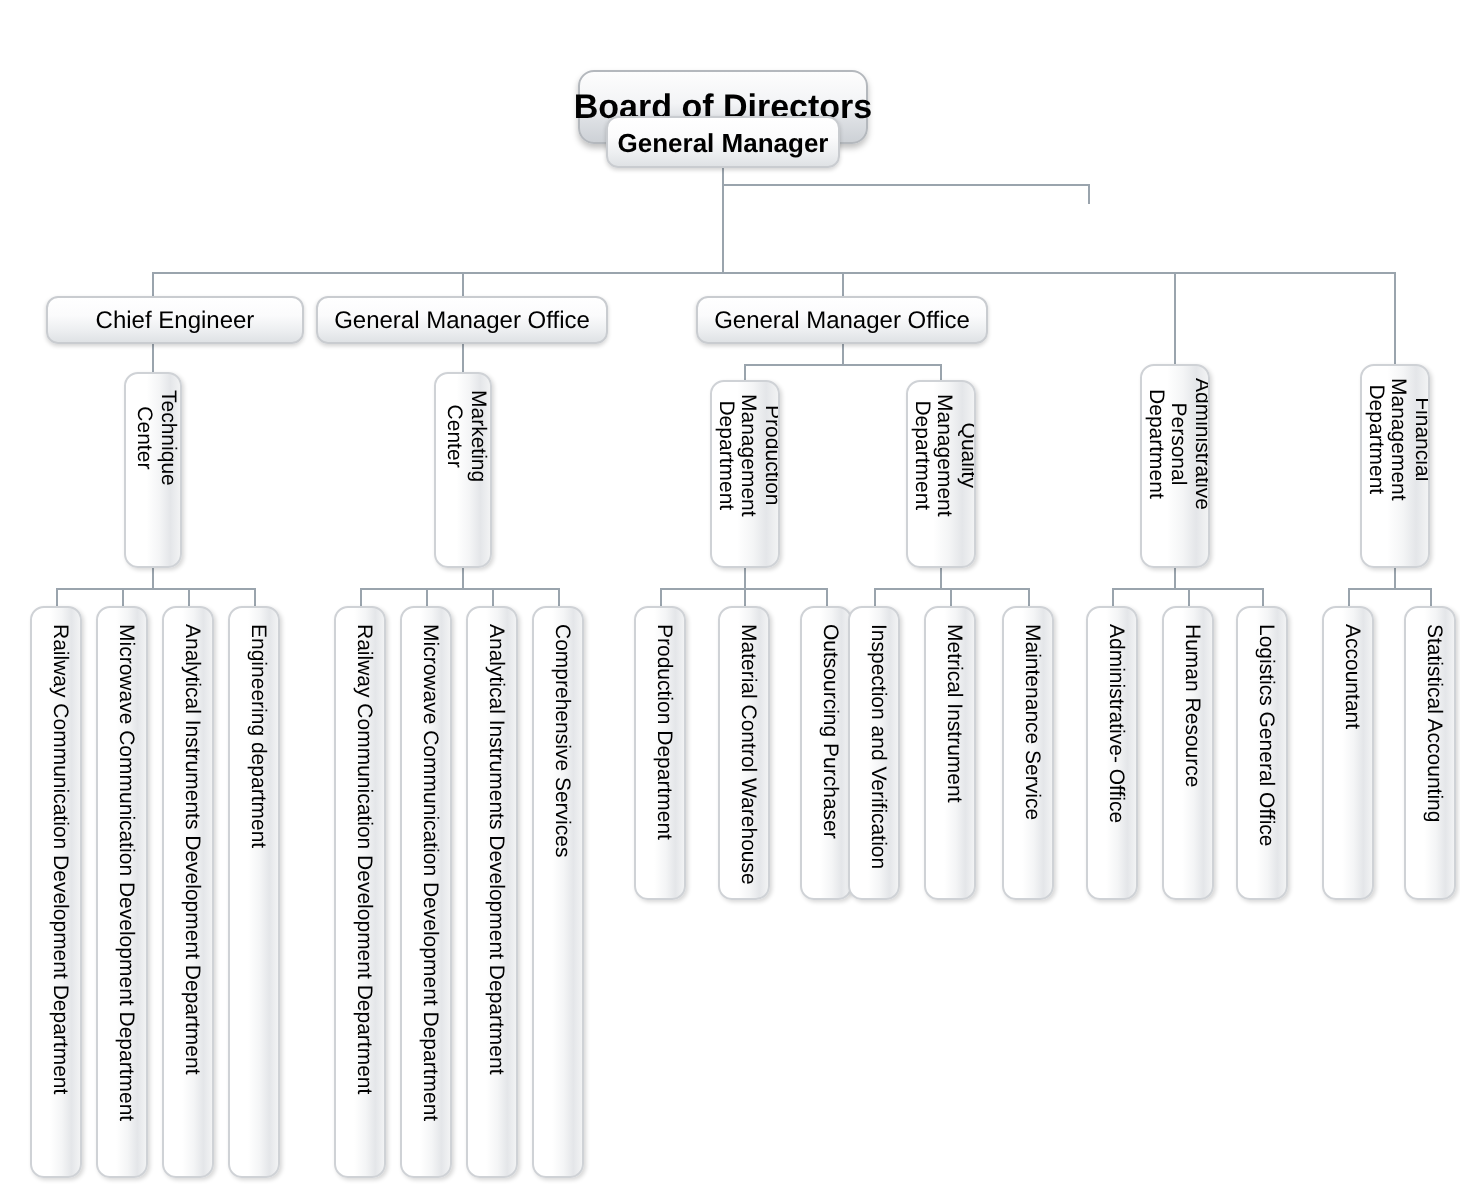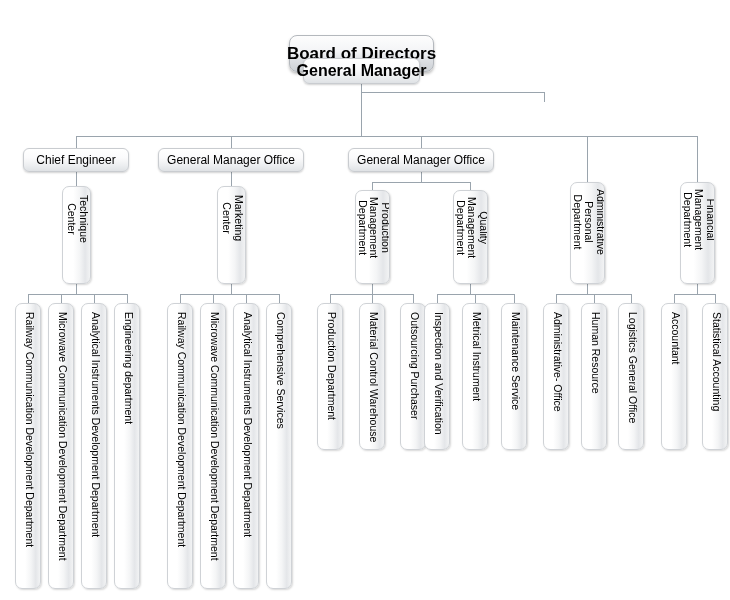--- a/index.html
+++ b/index.html
@@ -38,21 +38,21 @@
   }
   .node.root{
     border:1px solid #b4b8bd;
     border-radius:8px;
     font-size:17px;
     font-weight:bold;
     background:linear-gradient(to bottom,#fdfdfd 0%,#f3f4f6 45%,#dcdfe3 70%,#cdd1d6 100%);
     box-shadow:0 2px 3px rgba(0,0,0,0.25);
   }
   .node.lvl1{
-    font-size:16px;
+    font-size:13px;
     font-weight:bold;
   }
   .node.lvl2{
     font-size:12px;
   }
 
   
   .vnode{
     position:absolute;
     box-sizing:border-box;
@@ -145,21 +145,21 @@
 
   <div class="node root" style="left:289px;top:7px;width:145px;height:37px;margin-top:28px;">
     <span>Board of Directors</span>
   </div>
 
   <div class="node lvl1" style="left:303px;top:58px;width:117px;height:26px;">
     <span>General Manager</span>
   </div>
 
 
-  <div class="node lvl2" style="left:23px;top:148px;width:106px;height:24px;">
+  <div class="node lvl2" style="left:23px;top:148px;width:129px;height:24px;">
     <span>Chief Engineer</span>
   </div>
 
   <div class="node lvl2" style="left:158px;top:148px;width:146px;height:24px;">
     <span>General Manager Office</span>
   </div>
 
   <div class="node lvl2" style="left:348px;top:148px;width:146px;height:24px;">
     <span>General Manager Office</span>
   </div>

